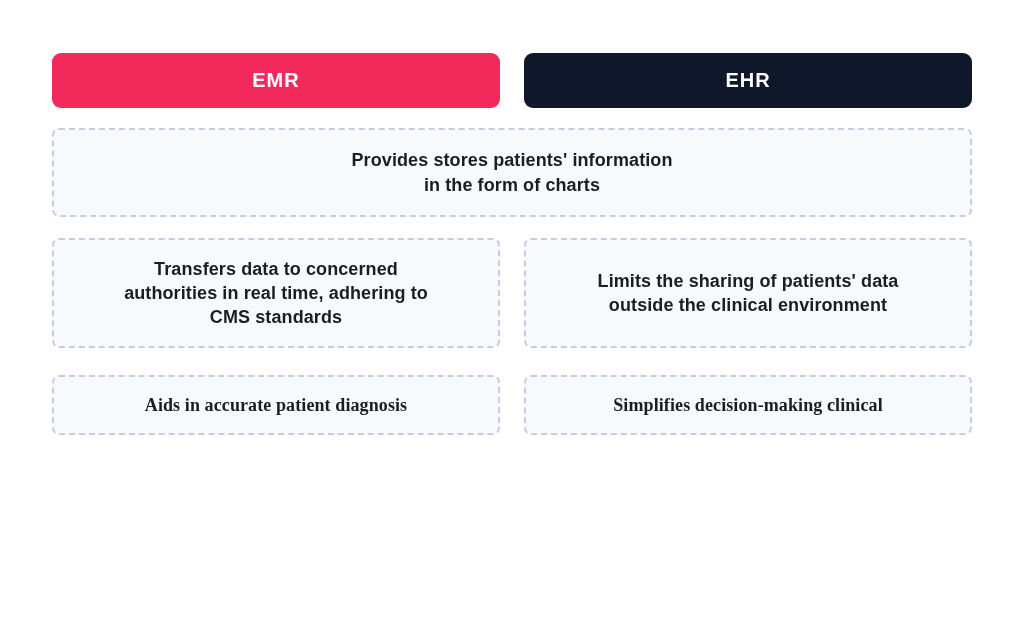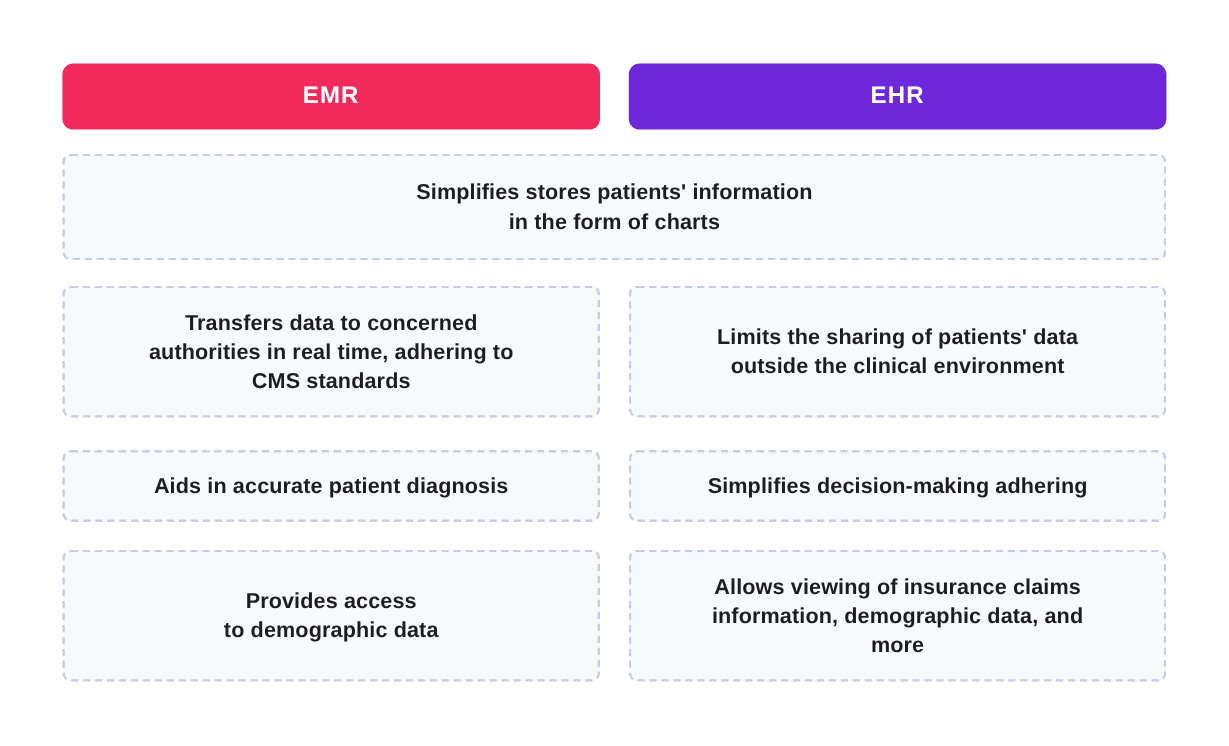--- a/index.html
+++ b/index.html
@@ -24,21 +24,21 @@
     border-radius: 9px;
     display: flex;
     align-items: center;
     justify-content: center;
     color: #ffffff;
     font-size: 20px;
     font-weight: 700;
     letter-spacing: 1px;
   }
   .header-pill.emr { background: #f2295b; }
-  .header-pill.ehr { background: #6d28d9; }
+  .header-pill.ehr { background: #0f172a; }
   .cell {
     border: 2px dashed #c7cce0;
     border-radius: 7px;
     background: #f7fafd;
     display: flex;
     align-items: center;
     justify-content: center;
     padding: 6px 14px;
   }
   .cell-text {
@@ -48,42 +48,42 @@
     line-height: 1.35;
     letter-spacing: 0.1px;
     text-align: center;
     white-space: pre-line;
   }
   .row-headers { margin-top: 0; }
   .row-1 { margin-top: 20px; }
   .row-1 .cell { height: 89px; }
   .row-2 { margin-top: 21px; }
   .row-2 .cell { height: 110px; }
-  .row-3 { margin-top: 27px; }
+  .row-3 { margin-top: 27px; font-family: Liberation Serif, serif; }
   .row-3 .cell { height: 60px; }
   .row-4 { margin-top: 23px; }
   .row-4 .cell { height: 110px; }
 </style>
 </head>
 <body>
 
 <div class="wrap">
 
   <div class="row row-headers">
     <div class="header-pill emr">
       <span>EMR</span>
     </div>
     <div class="header-pill ehr">
       <span>EHR</span>
     </div>
   </div>
 
   <div class="row row-1">
     <div class="cell">
-      <span class="cell-text">Simplifies stores patients' information
+      <span class="cell-text">Provides stores patients' information
 in the form of charts</span>
     </div>
   </div>
 
   <div class="row row-2">
     <div class="cell">
       <span class="cell-text">Transfers data to concerned
 authorities in real time, adhering to
 CMS standards</span>
     </div>
@@ -91,29 +91,18 @@
       <span class="cell-text">Limits the sharing of patients' data
 outside the clinical environment</span>
     </div>
   </div>
 
   <div class="row row-3">
     <div class="cell">
       <span class="cell-text">Aids in accurate patient diagnosis</span>
     </div>
     <div class="cell">
-      <span class="cell-text">Simplifies decision-making adhering</span>
+      <span class="cell-text">Simplifies decision-making clinical</span>
     </div>
   </div>
 
-  <div class="row row-4">
-    <div class="cell">
-      <span class="cell-text">Provides access
-to demographic data</span>
-    </div>
-    <div class="cell">
-      <span class="cell-text">Allows viewing of insurance claims
-information, demographic data, and
-more</span>
-    </div>
-  </div>
 
 </div>
 
 </body></html>

